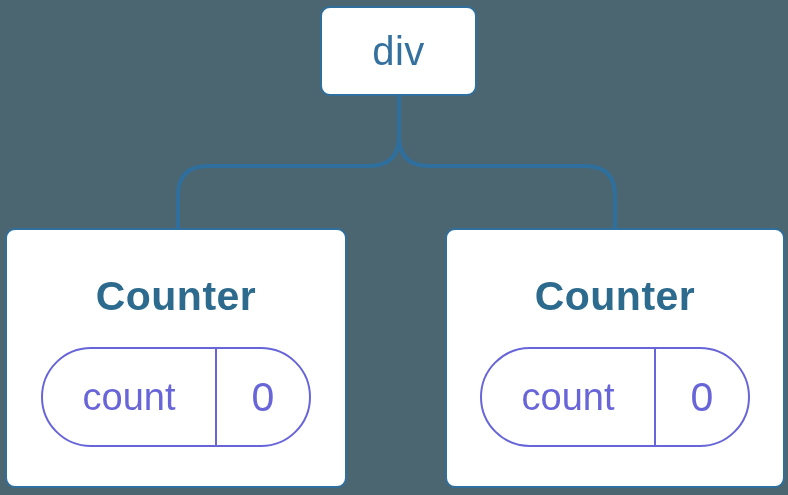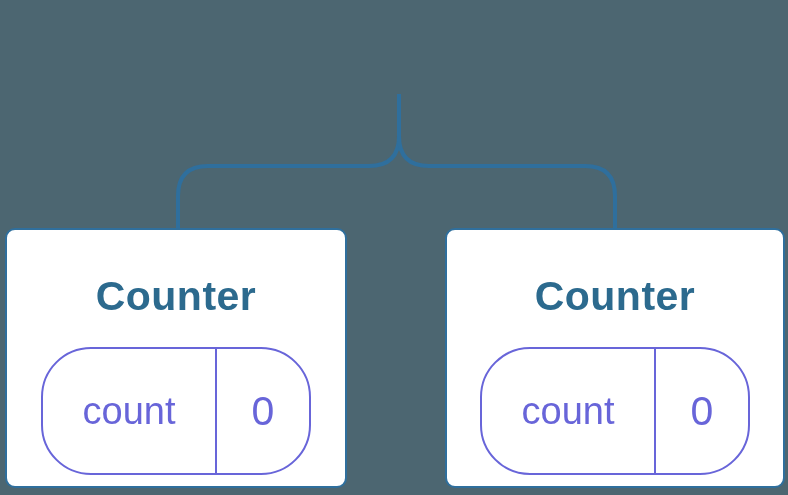--- a/index.html
+++ b/index.html
@@ -72,21 +72,21 @@
     color: #2C6A8E;
     letter-spacing: 0.5px;
     font-weight: bold;
   }
   .state-pill {
     position: absolute;
     left: 50%;
     top: 117px;
     transform: translateX(-50%);
     width: 270px;
-    height: 128px;
+    height: 100px;
     border: 2px solid #6865D9;
     border-radius: 50px;
     box-sizing: border-box;
     display: flex;
     align-items: stretch;
     background: #FFFFFF;
   }
   .state-key-cell {
     width: 172px;
     display: flex;
@@ -111,20 +111,23 @@
 </head>
 <body>
 
 <div class="canvas">
 
   <svg class="connectors" viewBox="0 0 788 495" aria-hidden="true">
     <path class="connector" d="M 399 94 L 399 136 Q 399 166 369 166 L 208 166 Q 178 166 178 196 L 178 230"></path>
     <path class="connector" d="M 399 94 L 399 136 Q 399 166 429 166 L 585 166 Q 615 166 615 196 L 615 230"></path>
   </svg>
 
+  <div class="node root-node">
+    <span class="root-label">div</span>
+  </div>
 
   <div class="node counter-node-left">
     <div class="counter-title">Counter</div>
     <div class="state-pill">
       <div class="state-key-cell">count</div>
       <div class="state-divider"></div>
       <div class="state-value-cell">0</div>
     </div>
   </div>
 

